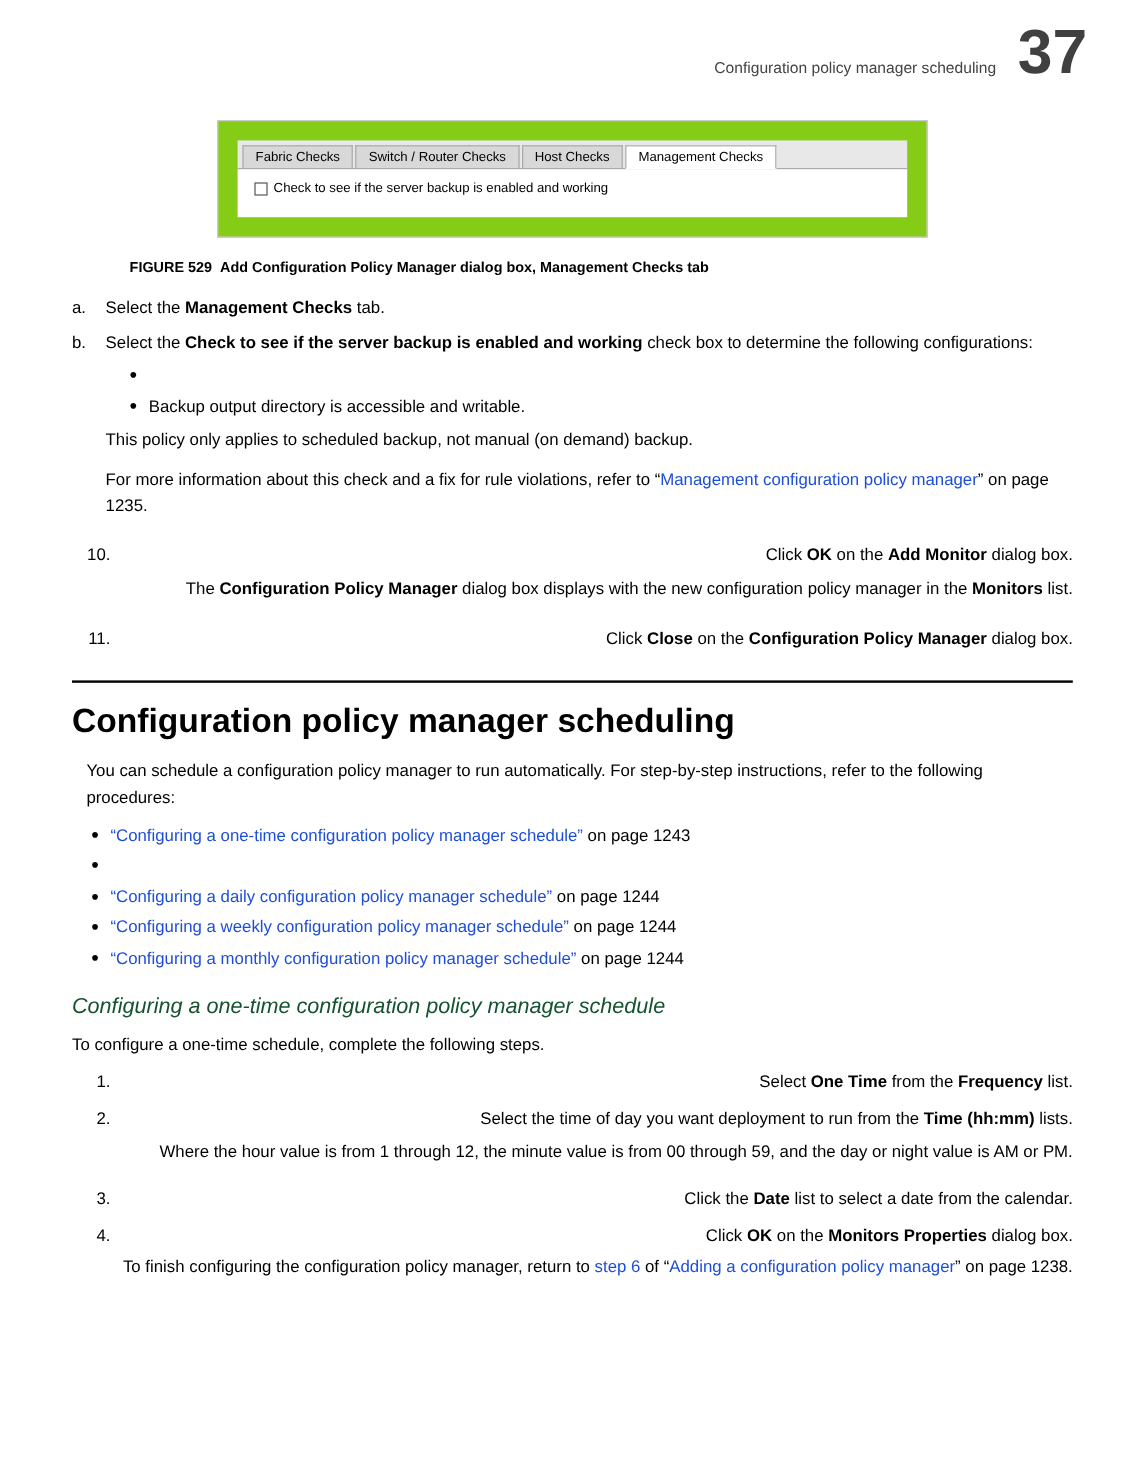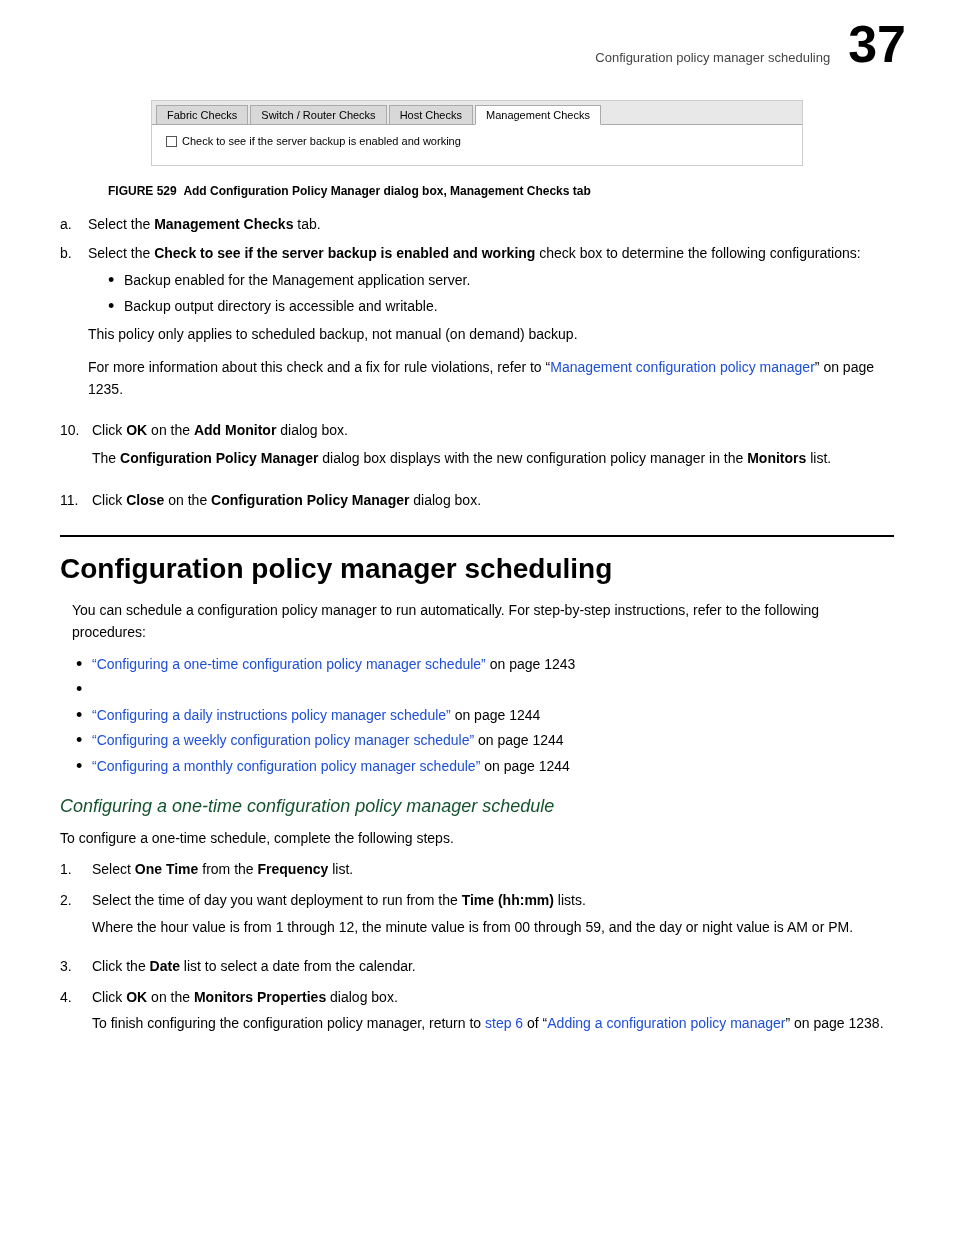--- a/index.html
+++ b/index.html
@@ -22,36 +22,36 @@
       border-bottom: none;
     }
     .page-header-title {
       font-size: 13px;
       color: #444;
       margin-right: 18px;
     }
     .page-number {
       font-size: 52px;
       font-weight: bold;
-      color: #000000;
+      color: #404040;
       line-height: 1;
     }
 
     
     .main-content {
       padding: 10px 60px 30px 60px;
     }
 
     
     .figure-container {
       margin: 10px 0 18px 0;
       border: 1px solid #ccc;
-      background: #8b5cf6;
-      padding: 0;
-      width: 652px;
+      background: #84cc16;
+      padding: 16px;
+      width: 592px;
       margin-left: auto;
       margin-right: auto;
     }
     .dialog-tabs {
       display: flex;
       border-bottom: 1px solid #aaa;
       background: #e8e8e8;
       padding: 4px 4px 0 4px;
       gap: 2px;
     }
@@ -140,20 +140,21 @@
 
     .numbered-list {
       list-style: none;
       padding: 0;
       margin: 0 0 10px 0;
     }
     .numbered-list > li {
       display: flex;
       margin-bottom: 10px;
       line-height: 1.5;
+      text-align: right;
     }
     .num-label {
       min-width: 32px;
       font-weight: normal;
     }
     .num-content {
       flex: 1;
     }
 
     .para {
@@ -227,21 +228,20 @@
         Select the <strong>Management Checks</strong> tab.
       </span>
     </li>
     <li>
       <span class="alpha-label">b.</span>
       <span class="alpha-content">
         Select the <strong>Check to see if the server backup is enabled and working</strong> check box to determine the following configurations:
         <ul class="bullet-list">
           <li>
             <span class="bullet-dot">•</span>
-            <span>Backup enabled for the Management application server.</span>
           </li>
           <li>
             <span class="bullet-dot">•</span>
             <span>Backup output directory is accessible and writable.</span>
           </li>
         </ul>
         <div class="para" style="margin-left:0;margin-top:6px;">This policy only applies to scheduled backup, not manual (on demand) backup.</div>
         <div class="para" style="margin-left:0;">
           For more information about this check and a fix for rule violations, refer to “<a class="link" href="#">Management configuration policy manager</a>” on page 1235.
         </div>
@@ -277,21 +277,21 @@
       <span>
         <a class="link" href="#">“Configuring a one-time configuration policy manager schedule”</a> on page 1243
       </span>
     </li>
     <li>
       <span class="bullet-dot">•</span>
     </li>
     <li>
       <span class="bullet-dot">•</span>
       <span>
-        <a class="link" href="#">“Configuring a daily instructions policy manager schedule”</a> on page 1244
+        <a class="link" href="#">“Configuring a daily configuration policy manager schedule”</a> on page 1244
       </span>
     </li>
     <li>
       <span class="bullet-dot">•</span>
       <span>
         <a class="link" href="#">“Configuring a weekly configuration policy manager schedule”</a> on page 1244
       </span>
     </li>
     <li>
       <span class="bullet-dot">•</span>

